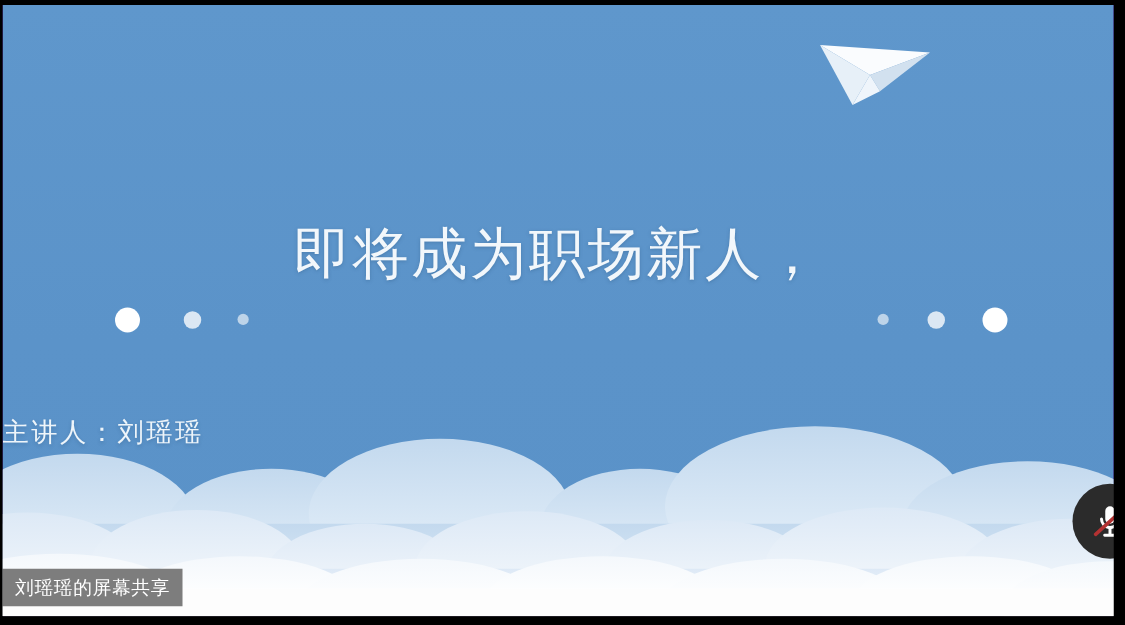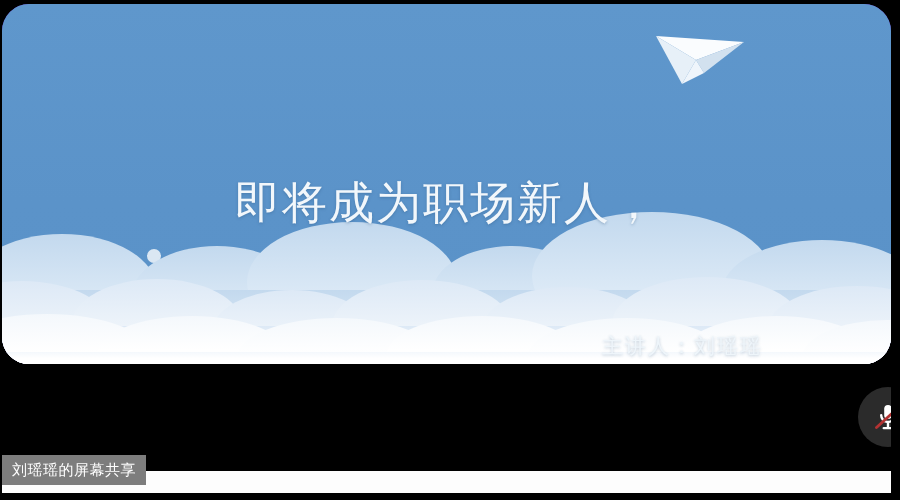--- a/index.html
+++ b/index.html
@@ -12,24 +12,23 @@
   #screen {
     position:relative;
     width:900px; height:500px;
     background:#000;
     overflow:hidden;
   }
   
   #slide {
     position:absolute;
     left:2px; top:4px;
-    width:889px; height:360px;
+    width:889px; height:489px;
     background:#6d28d9;
     overflow:hidden;
-    border-radius:27px;
   }
   
   #sky {
     position:absolute;
     left:0; top:0; right:0; bottom:0;
     background:linear-gradient(180deg,#5f97cc 0%,#5b93c9 55%,#5a92c8 100%);
   }
   
   #plane {
     position:absolute;
@@ -52,21 +51,20 @@
     font-size:45px;
     line-height:58px;
     letter-spacing:2px;
     text-shadow:0 1px 3px rgba(40,80,120,.35);
     z-index:6;
   }
   #title-block .tline { display:block; white-space:nowrap; }
   #subtitle {
     position:absolute;
     top:328px; left:0; right:128px;
-    text-align:right;
     color:#eef5fa;
     font-family:Liberation Mono, monospace;
     font-size:21px;
     letter-spacing:2px;
     text-shadow:0 1px 3px rgba(40,80,120,.3);
     z-index:6;
   }
   
   #clouds {
     position:absolute;

